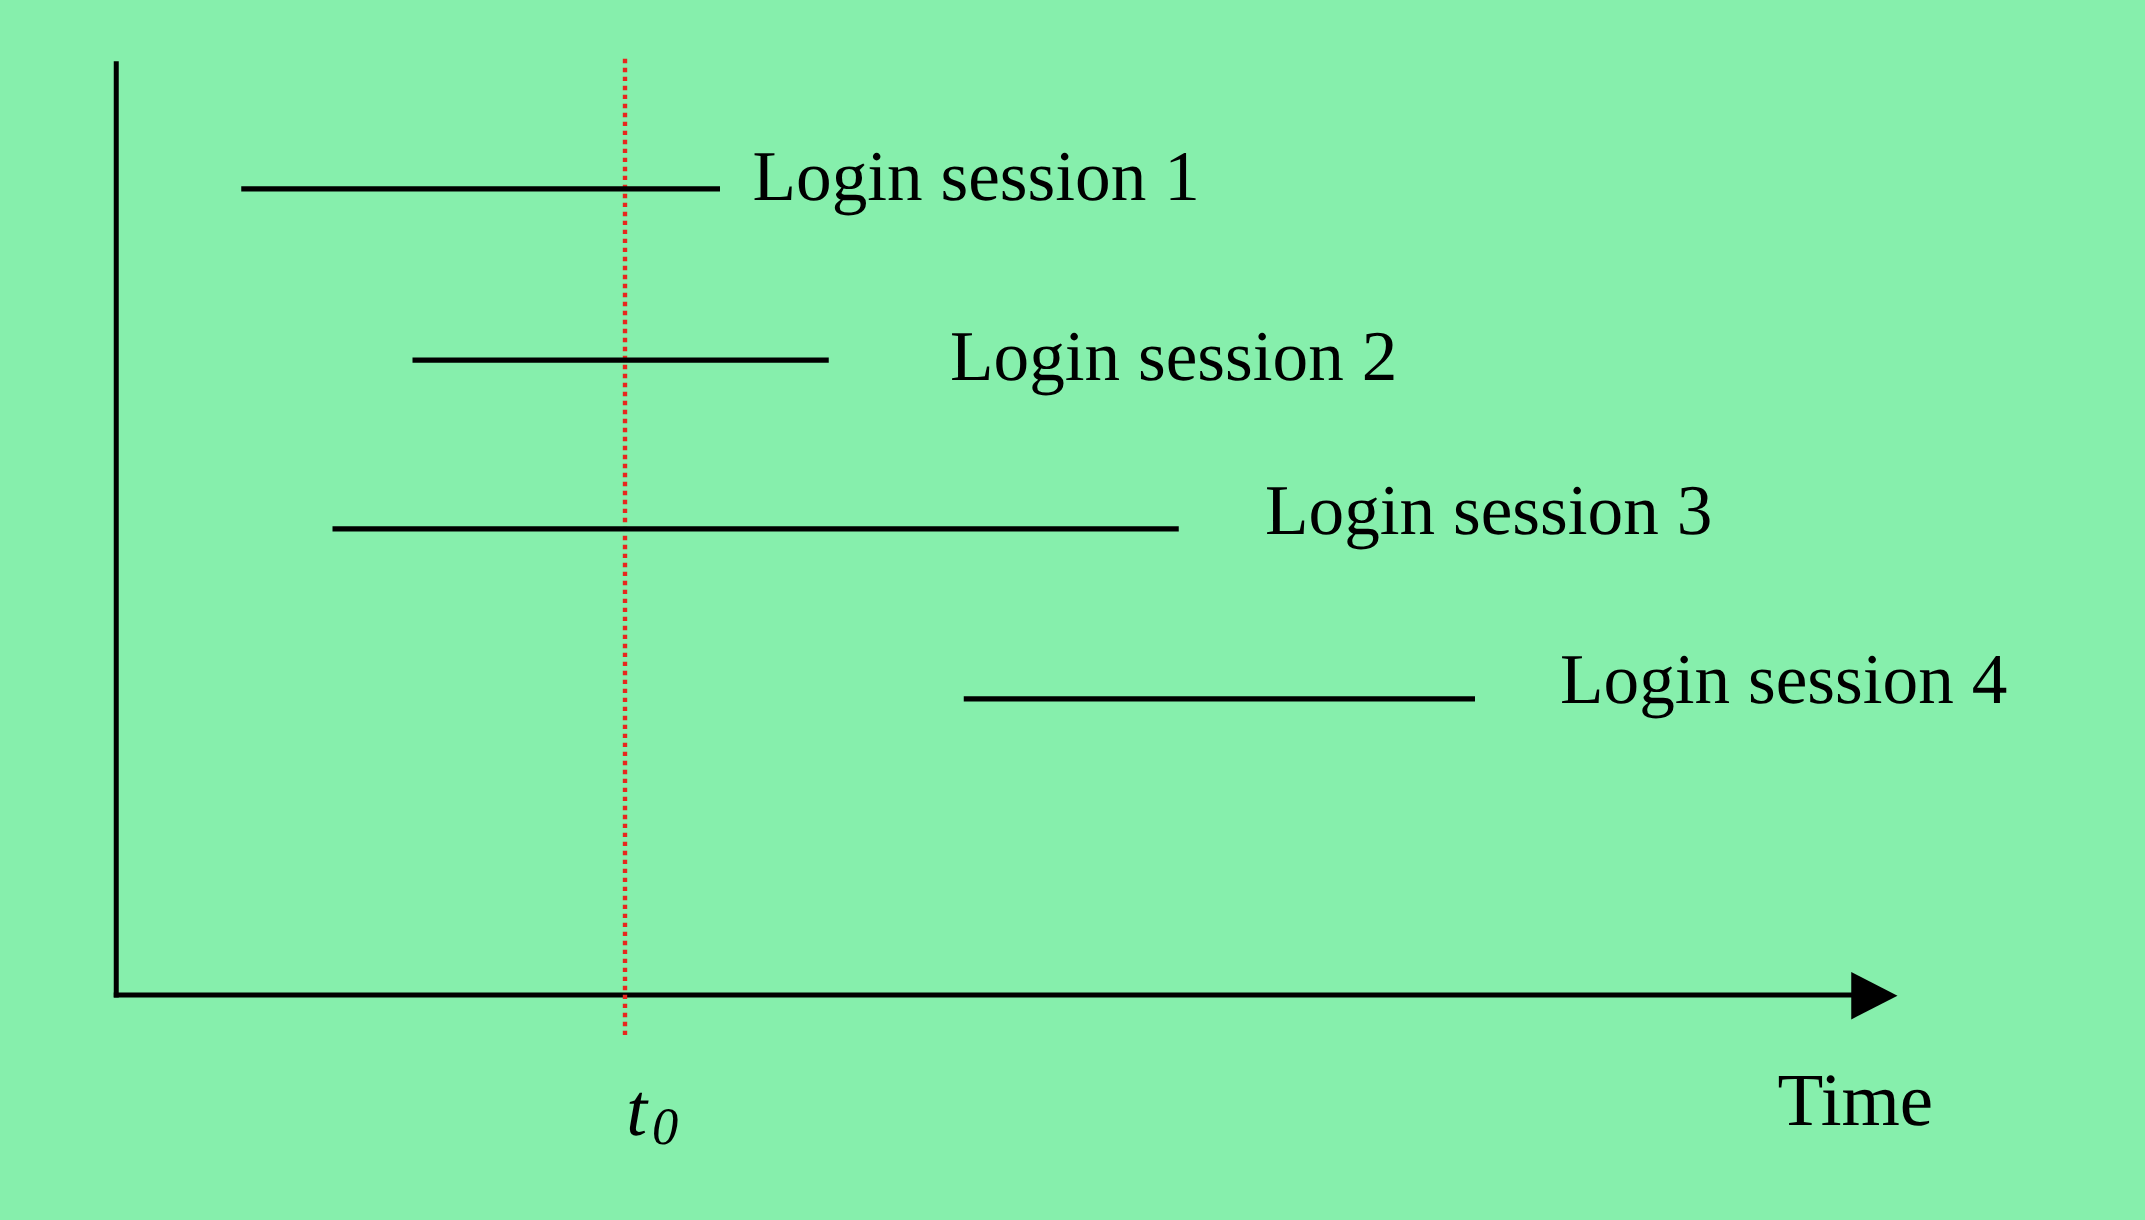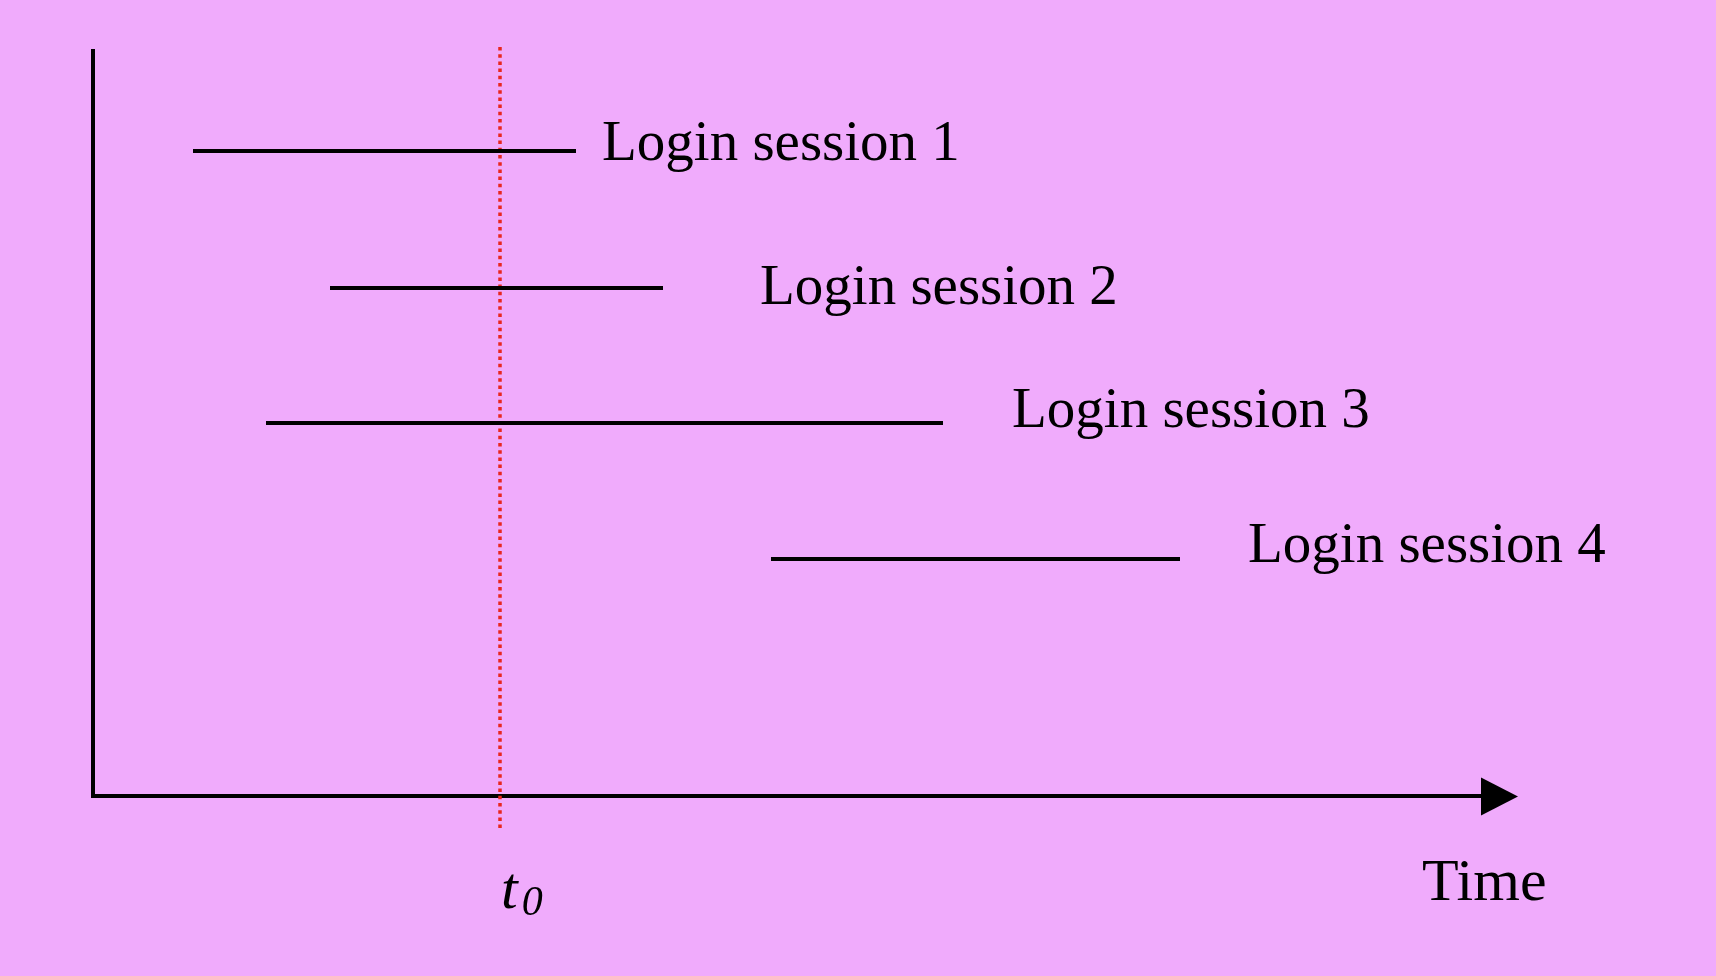--- a/index.html
+++ b/index.html
@@ -4,21 +4,21 @@
 <style>
   html, body {
     margin: 0;
     padding: 0;
     background: #ffffff;
   }
   .canvas {
     position: relative;
     width: 1716px;
     height: 976px;
-    background: #f0abfc;
+    background: #86efac;
     overflow: hidden;
     font-family: "Liberation Serif", serif;
   }
   svg { display: block; }
   .session-label {
     font-family: "Liberation Serif", serif;
     font-size: 57px;
     fill: #000000;
   }
   .axis-label {

